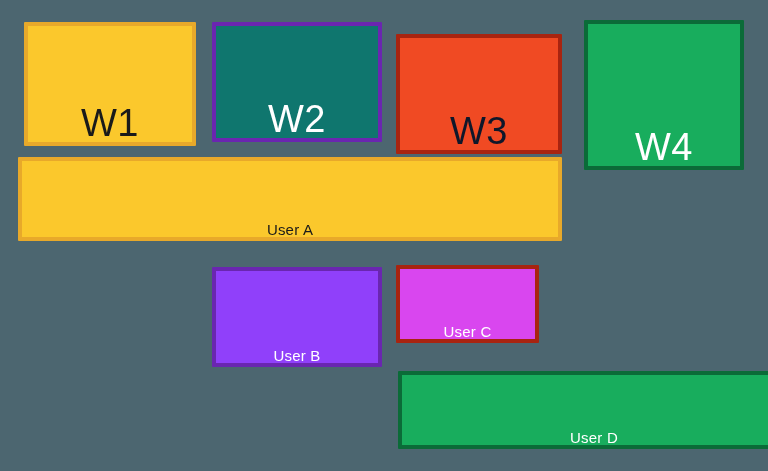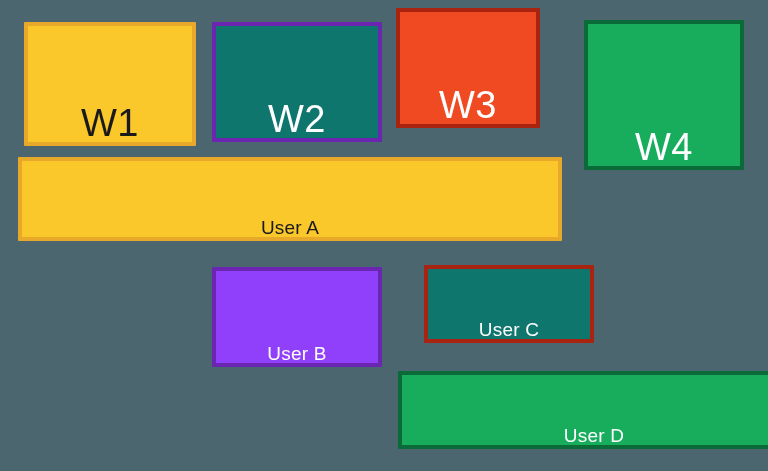--- a/index.html
+++ b/index.html
@@ -38,47 +38,47 @@
     pointer-events: none;
   }
   
   .row-worker .block-label {
     font-size: 38px;
     font-weight: 400;
     letter-spacing: 0.5px;
   }
   
   .row-user .block-label {
-    font-size: 19px;
+    font-size: 15px;
     font-weight: 400;
     letter-spacing: 0.2px;
   }
 </style>
 </head>
 <body style="width: 768px; height: 471px;">
 
 <div id="board" style="width: 768px; height: 471px; background: rgb(76, 102, 112);">
 
 <div class="block row-worker" style="left: 24px; top: 22px; width: 172px; height: 124px; background: rgb(251, 200, 44); border-color: rgb(232, 169, 42); color: rgb(26, 26, 26);">
       <span class="block-label">W1</span>
     </div>
     <div class="block row-worker" style="left: 212px; top: 22px; width: 170px; height: 120px; background: #0f766e; border-color: rgb(106, 38, 176); color: rgb(255, 255, 255);">
       <span class="block-label">W2</span>
     </div>
-    <div class="block row-worker" style="left: 396px; top: 8px; width: 144px; height: 120px; background: rgb(240, 74, 35); border-color: rgb(168, 36, 16); color: #ffffff;">
+    <div class="block row-worker" style="left: 396px; top: 34px; width: 166px; height: 120px; background: rgb(240, 74, 35); border-color: rgb(168, 36, 16); color: #0f172a;">
       <span class="block-label">W3</span>
     </div>
     <div class="block row-worker" style="left: 584px; top: 20px; width: 160px; height: 150px; background: rgb(24, 173, 93); border-color: rgb(11, 107, 56); color: rgb(255, 255, 255);">
       <span class="block-label">W4</span>
     </div>
     <div class="block row-user" style="left: 18px; top: 157px; width: 544px; height: 84px; background: rgb(251, 200, 44); border-color: rgb(232, 169, 42); color: rgb(26, 26, 26);">
       <span class="block-label">User A</span>
     </div>
     <div class="block row-user" style="left: 212px; top: 267px; width: 170px; height: 100px; background: rgb(144, 64, 250); border-color: rgb(106, 38, 176); color: rgb(255, 255, 255);">
       <span class="block-label">User B</span>
     </div>
-    <div class="block row-user" style="left: 396px; top: 265px; width: 170px; height: 78px; background: #0f766e; border-color: rgb(168, 36, 16); color: rgb(255, 255, 255); margin-left: 28px;">
+    <div class="block row-user" style="left: 396px; top: 265px; width: 143px; height: 78px; background: #d946ef; border-color: rgb(168, 36, 16); color: rgb(255, 255, 255);">
       <span class="block-label">User C</span>
     </div>
     <div class="block row-user" style="left: 398px; top: 371px; width: 392px; height: 78px; background: rgb(24, 173, 93); border-color: rgb(11, 107, 56); color: rgb(255, 255, 255);">
       <span class="block-label">User D</span>
     </div>
   </div>
 
 </body></html>

